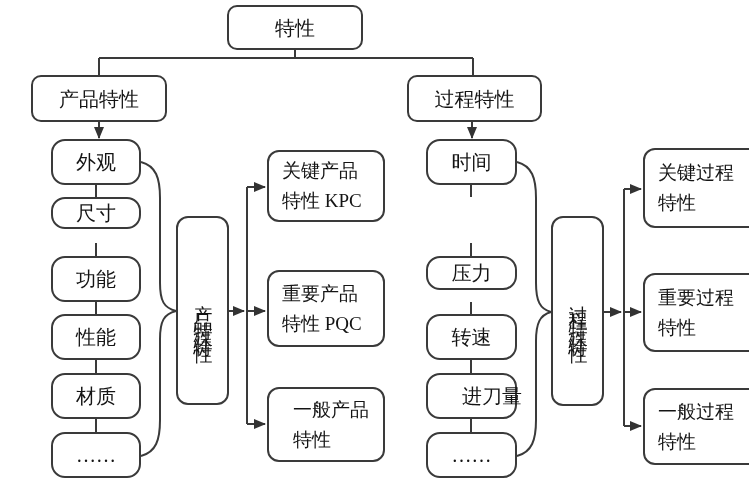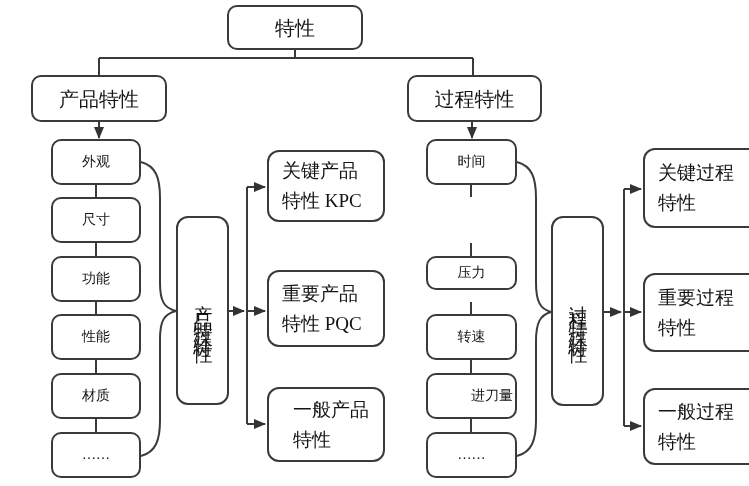--- a/index.html
+++ b/index.html
@@ -9,21 +9,21 @@
     overflow:hidden;
     margin-left:24px;
   }
   svg.wires{position:absolute;left:0;top:0;z-index:0;}
   .node{
     position:absolute;box-sizing:border-box;background:#ffffff;
     border:2px solid #3a3a3a;border-radius:10px;z-index:1;
     display:flex;align-items:center;justify-content:center;
     font-size:20px;line-height:1.2;white-space:nowrap;
   }
-  .node.small{font-size:14px;}
+  .node.small{font-size:20px;border-radius:14px;}
   .node.vtext{
     writing-mode:vertical-rl;text-orientation:upright;
     letter-spacing:8px;font-size:19px;border-radius:12px;
     padding-top:6px;
   }
   .node.output{
     flex-direction:column;align-items:flex-start;justify-content:center;
     padding-left:13px;font-size:19px;line-height:30px;border-radius:12px;
   }
   .node .ln{display:block;}
@@ -71,21 +71,21 @@
       <path d="M600,426 H617" marker-end="url(#ah)"></path>
     </g>
   </svg>
 
   <div class="node" style="left:203px;top:5px;width:136px;height:45px;">特性</div>
 
   <div class="node" style="left:7px;top:75px;width:136px;height:47px;">产品特性</div>
   <div class="node" style="left:383px;top:75px;width:135px;height:47px;">过程特性</div>
 
   <div class="node small" style="left:27px;top:139px;width:90px;height:46px;">外观</div>
-  <div class="node small" style="left:27px;top:197px;width:90px;height:46px;">尺寸</div>
+  <div class="node small" style="left:27px;top:197px;width:90px;height:32px;">尺寸</div>
   <div class="node small" style="left:27px;top:256px;width:90px;height:46px;">功能</div>
   <div class="node small" style="left:27px;top:314px;width:90px;height:46px;">性能</div>
   <div class="node small" style="left:27px;top:373px;width:90px;height:46px;">材质</div>
   <div class="node small" style="left:27px;top:432px;width:90px;height:46px;">……</div>
 
   <div class="node small" style="left:402px;top:139px;width:91px;height:46px;">时间</div>
   <div class="node small" style="left:402px;top:256px;width:91px;height:34px;">压力</div>
   <div class="node small" style="left:402px;top:314px;width:91px;height:46px;">转速</div>
   <div class="node small" style="left:402px;top:373px;width:91px;height:46px;padding-left:41px;">进刀量</div>
   <div class="node small" style="left:402px;top:432px;width:91px;height:46px;">……</div>

